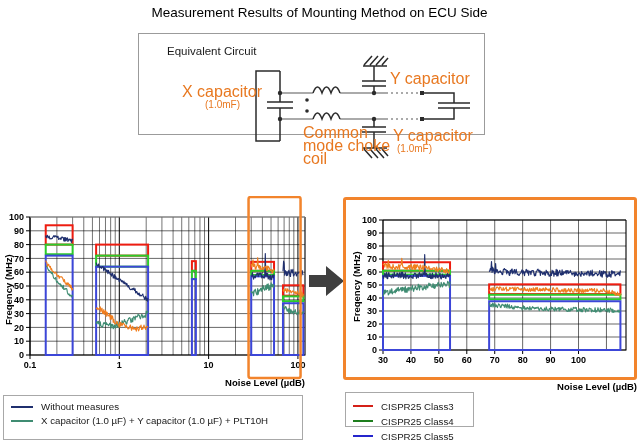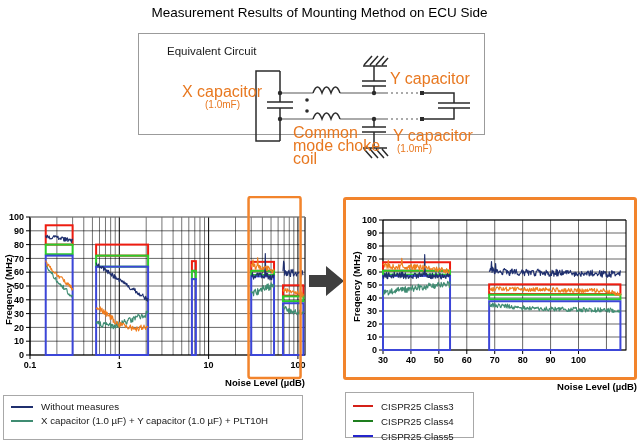--- a/index.html
+++ b/index.html
@@ -9,42 +9,42 @@
   #page-title{top:5px;left:0;width:639px;text-align:center;font-size:13.5px;font-weight:normal;color:#000}
   
   #circuit-panel{left:138px;top:33px;width:347px;height:102px;border:1px solid #9b9b9b;
                  box-sizing:border-box;background:#fff}
   #circuit-svg{position:absolute;left:0;top:0}
   .clabel{position:absolute;color:#E87820;font-size:16px;line-height:13px;white-space:nowrap}
   .cvalue{font-size:10px}
   #eq-label{position:absolute;left:28px;top:11px;color:#1a1a1a;font-size:11.5px;white-space:nowrap}
   #x-cap-label{left:43px;top:51px}
   #x-cap-value{left:66px;top:64px}
-  #choke-label{left:154px;top:92px}
+  #choke-label{left:164px;top:92px}
   #y-top-label{left:251px;top:38px}
   #y-bot-label{left:254px;top:95px}
   #y-bot-value{left:258px;top:108px}
   
   #left-chart{position:absolute;left:0;top:196px}
   #right-frame{position:absolute;left:343px;top:197px;width:294px;height:183px;
                border:3px solid #F2842C;border-radius:3px;box-sizing:border-box;background:#fff}
   #right-chart{position:absolute;left:0;top:0}
   .xlabel{position:absolute;text-align:right;font-size:9.5px;font-weight:bold;color:#000;white-space:nowrap}
   #xlabel-left{left:30px;top:377px;width:275px}
   #xlabel-right{left:343px;top:381px;width:294px}
   .ylabel{position:absolute;transform:rotate(-90deg);transform-origin:0 0;
           font-size:9.5px;font-weight:bold;color:#000;white-space:nowrap}
   #ylabel-left{left:3px;top:325px}
   #ylabel-right{left:5px;top:122px}
   
   #arrow-svg{position:absolute;left:309px;top:264px}
   
   .legend{position:absolute;border:1px solid #a8a8a8;background:#fff;box-sizing:border-box}
   #legend-left{left:3px;top:395px;width:300px;height:45px;padding:4px 0 16px 7px}
-  #legend-right{left:345px;top:392px;width:129px;height:46px;padding:6px 0 4px 7px}
+  #legend-right{left:345px;top:392px;width:129px;height:35px;padding:6px 0 4px 7px}
   .lrow{display:flex;align-items:center;height:13px;margin-bottom:1px}
   #legend-right .lrow{height:14px;margin-bottom:1px}
   .swatch{width:22px;height:2px;margin-right:8px;flex:none}
   #legend-right .swatch{width:20px}
   .ltext{font-size:9.7px;color:#1a1a1a;white-space:nowrap}
 </style>
 </head>
 <body>
 
 <div class="abs" id="page-title">Measurement Results of Mounting Method on ECU Side</div>

